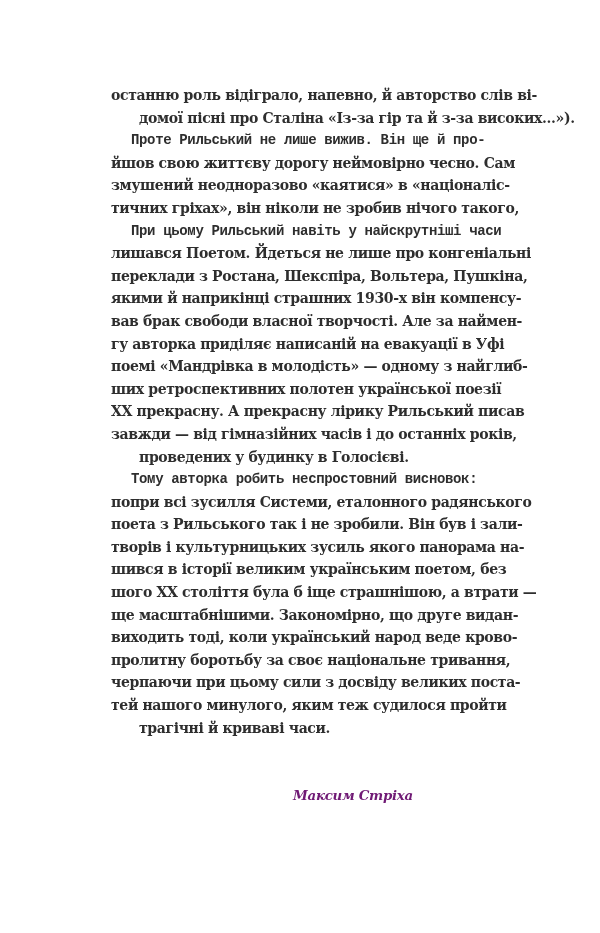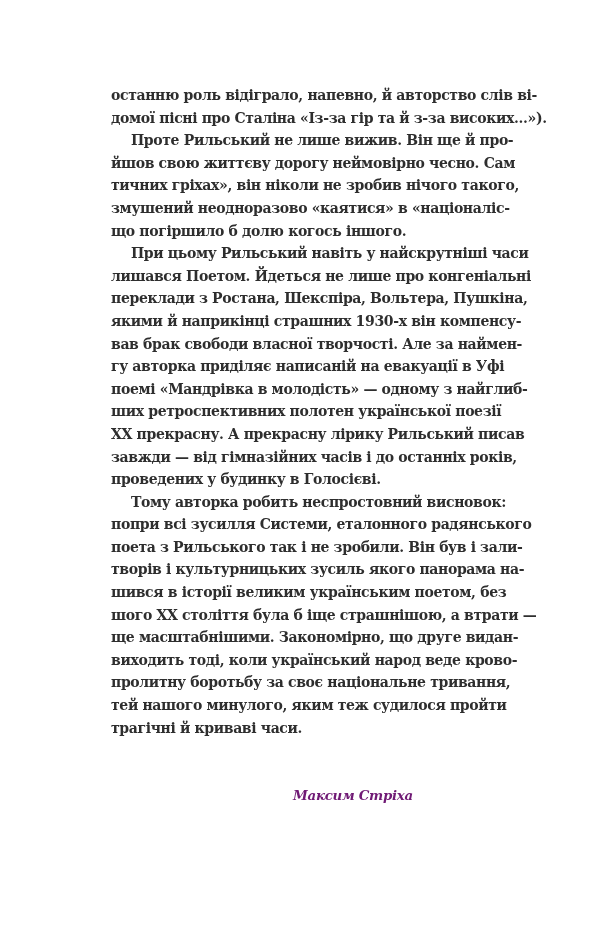--- a/index.html
+++ b/index.html
@@ -17,62 +17,62 @@
   }
   .line {
     display: block;
     white-space: nowrap;
     text-align: justify;
     text-align-last: justify;
     height: 22.6px;
     overflow: visible;
     letter-spacing: -0.35px;
   }
-  .line.last { text-align-last: left; }
-  .line.indent { padding-left: 20px; }
+  .line.last { text-align-last: left; margin-left: 28px; }
+  .line.indent { padding-left: 20px; font-family: Liberation Mono, monospace; }
   .signature {
     position: absolute;
     left: 293px;
     top: 787px;
     font-family: "DejaVu Serif", "Liberation Serif", serif;
     font-style: italic;
     font-weight: bold;
     font-size: 13.4px;
     color: #701a75;
     letter-spacing: -0.3px;
   }
 </style>
 </head>
 <body>
 
 <div class="page" id="page-body">
     <span class="line">останню роль відіграло, напевно, й авторство слів ві-</span>
     <span class="line last">домої пісні про Сталіна «Із-за гір та й з-за високих...»).</span>
     <span class="line indent">Проте Рильський не лише вижив. Він ще й про-</span>
     <span class="line">йшов свою життєву дорогу неймовірно чесно. Сам</span>
+    <span class="line">змушений неодноразово «каятися» в «націоналіс-</span>
     <span class="line">тичних гріхах», він ніколи не зробив нічого такого,</span>
-    <span class="line">змушений неодноразово «каятися» в «націоналіс-</span>
-    <span class="line last">що погіршило б долю когось іншого.</span>
     <span class="line indent">При цьому Рильський навіть у найскрутніші часи</span>
     <span class="line">лишався Поетом. Йдеться не лише про конгеніальні</span>
     <span class="line">переклади з Ростана, Шекспіра, Вольтера, Пушкіна,</span>
     <span class="line">якими й наприкінці страшних 1930-х він компенсу-</span>
     <span class="line">вав брак свободи власної творчості. Але за наймен-</span>
     <span class="line">гу авторка приділяє написаній на евакуації в Уфі</span>
     <span class="line">поемі «Мандрівка в молодість» — одному з найглиб-</span>
     <span class="line">ших ретроспективних полотен української поезії</span>
     <span class="line">XX прекрасну. А прекрасну лірику Рильський писав</span>
     <span class="line">завжди — від гімназійних часів і до останніх років,</span>
     <span class="line last">проведених у будинку в Голосієві.</span>
     <span class="line indent">Тому авторка робить неспростовний висновок:</span>
     <span class="line">попри всі зусилля Системи, еталонного радянського</span>
     <span class="line">поета з Рильського так і не зробили. Він був і зали-</span>
     <span class="line">творів і культурницьких зусиль якого панорама на-</span>
     <span class="line">шився в історії великим українським поетом, без</span>
     <span class="line">шого XX століття була б іще страшнішою, а втрати —</span>
     <span class="line">ще масштабнішими. Закономірно, що друге видан-</span>
     <span class="line">виходить тоді, коли український народ веде крово-</span>
     <span class="line">пролитну боротьбу за своє національне тривання,</span>
+    <span class="line">черпаючи при цьому сили з досвіду великих поста-</span>
     <span class="line">тей нашого минулого, яким теж судилося пройти</span>
     <span class="line last">трагічні й криваві часи.</span>
   </div>
 
 <div class="signature">Максим Стріха</div>
 
 </body></html>

